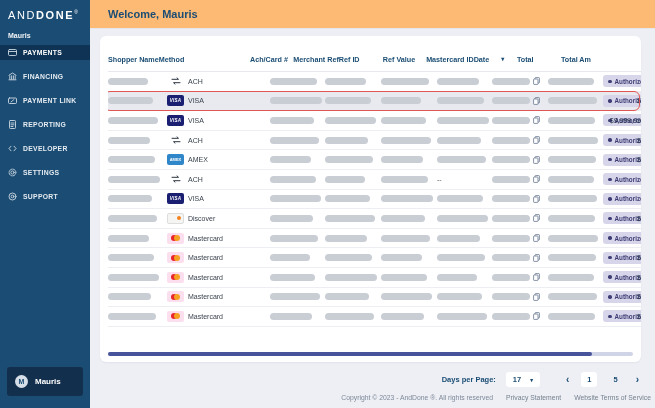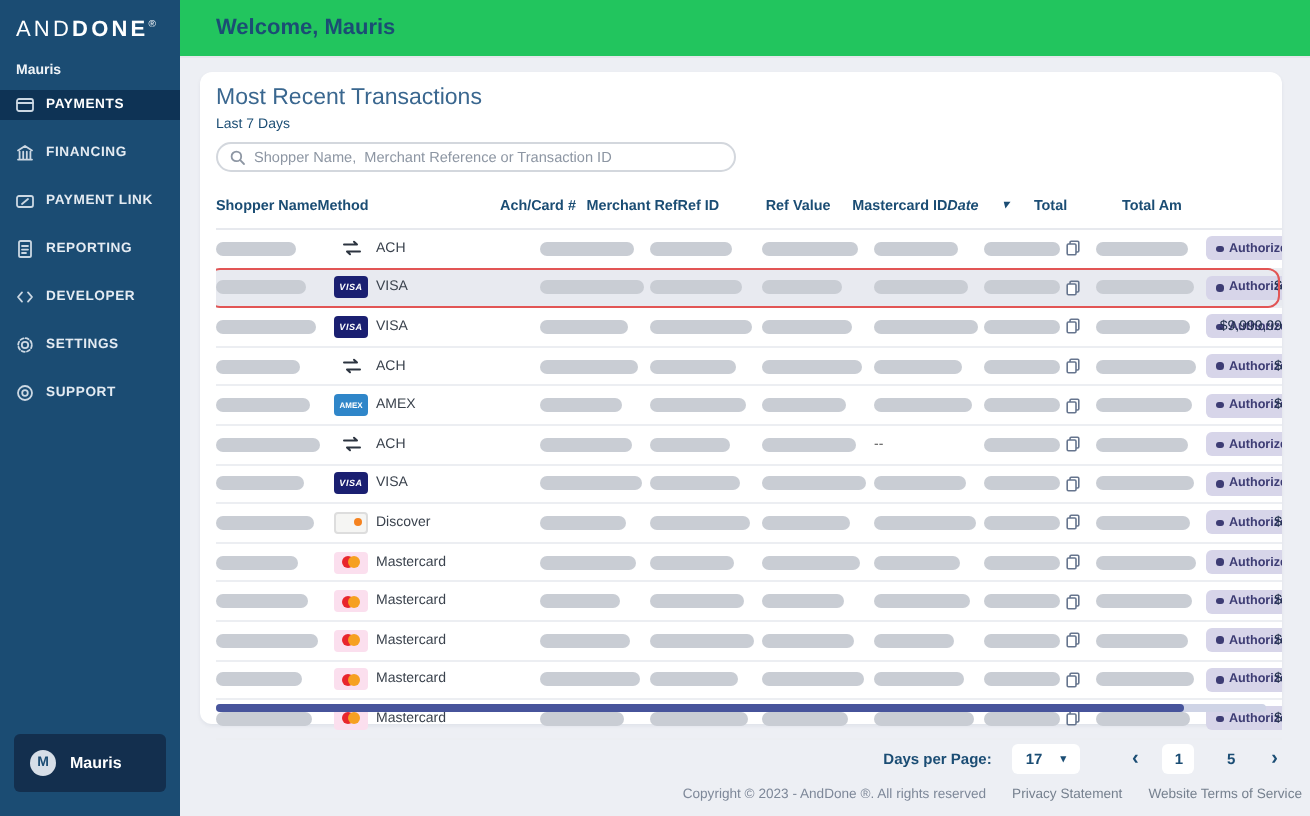--- a/index.html
+++ b/index.html
@@ -20,21 +20,21 @@
   .nicon { width:9px; height:9px; display:inline-flex; flex-shrink:0; }
   .nicon svg { width:9px; height:9px; stroke:#ccd8e3; fill:none; stroke-width:0.9; stroke-linecap:round; stroke-linejoin:round; }
   .nlabel { font-size:6.8px; font-weight:bold; letter-spacing:0.3px; color:#e4ebf2; white-space:nowrap; }
   .nav-item.active .nlabel { color:#fff; }
   .profile-box { position:absolute; bottom:12px; left:7px; width:76px; background:#132f4e; border-radius:3px; padding:8px 8px; display:flex; align-items:center; gap:7px; cursor:pointer; }
   .avatar { width:13px; height:13px; border-radius:50%; background:#d6dee7; color:#1b4c73; font-size:7px; font-weight:bold; display:flex; align-items:center; justify-content:center; flex-shrink:0; }
   .profile-name { font-size:8px; font-weight:bold; color:#fff; }
 
   
   .main { flex:1; display:flex; flex-direction:column; min-width:0; }
-  .topbar { height:28px; background:#22c55e; display:flex; align-items:center; padding-left:18px; box-shadow:0 1px 0 #e4e7eb; flex-shrink:0; }
+  .topbar { height:28px; background:#fdba74; display:flex; align-items:center; padding-left:18px; box-shadow:0 1px 0 #e4e7eb; flex-shrink:0; }
   .welcome { font-size:11px; font-weight:bold; color:#1b4d74; }
   .content { flex:1; padding:8px 14px 0 10px; }
 
   .card { background:#fff; border-radius:6px; width:541px; height:326px; position:relative; box-shadow:0 1px 2px rgba(20,40,70,0.06); overflow:visible; }
   .card-head { display:flex; justify-content:space-between; padding:7px 6px 0 8px; }
   .panel-title { font-size:11.5px; color:#3a678f; }
   .panel-sub { font-size:7px; color:#1b4d74; margin:4px 0 5px; }
   .search-box { width:260px; height:15px; border:1px solid #d3d7dd; border-radius:8px; display:flex; align-items:center; padding:0 6px; gap:4px; background:#fff; }
   .search-box input { border:none; outline:none; flex:1; font-size:7.3px; color:#444; font-family:"Liberation Sans",sans-serif; background:transparent; }
   .search-box input::placeholder { color:#8d96a3; }
@@ -43,21 +43,21 @@
   .export-btn { background:#16436b; color:#fff; font-size:8.5px; font-weight:bold; border:none; border-radius:4px; padding:4px 9px; display:inline-flex; align-items:center; gap:5px; cursor:pointer; font-family:"Liberation Sans",sans-serif; }
   .export-btn .caret { font-size:6px; }
 
   
   .table { margin-top:7px; margin-left:8px; width:533px; overflow:hidden; }
   .thead { display:flex; align-items:center; font-size:7.2px; font-weight:bold; color:#1b4d74; padding:5px 0 7px; border-bottom:1px solid #e7e9ee; white-space:nowrap; }
   .c0 { width:59px; } .c1 { width:55px; } .c2 { width:55px;margin-left:48px; } .c3 { width:56px; }
   .c4 { width:56px; } .c5 { width:55px; } .c6 { width:56px; } .c7 { width:55px; }
   .c8 { width:56px; } .c9 { width:80px; flex-shrink:0; }
   .sort-caret { font-size:6px; margin-left:12px; cursor:pointer; }
-  .h-date { display:flex; align-items:flex-start;font-style:italic; }
+  .h-date { display:flex; align-items:flex-start; }
 
   .trow { display:flex; align-items:center; height:19.6px; border-bottom:1px solid #eceef2; position:relative; width:533px; cursor:pointer; }
   .trow.highlighted { background:#e8eaf0; }
   .trow.highlighted::after { content:""; position:absolute; left:-4px; right:1px; top:-1px; bottom:-1px; border:1.5px solid #e25555; border-radius:6px; pointer-events:none; }
   .cell { flex-shrink:0; display:flex; align-items:center; }
   .pill { height:7px; border-radius:4px; background:#c9cdd4; display:inline-block; }
   .mi { width:17px; height:11px; border-radius:2px; display:inline-flex; align-items:center; justify-content:center; margin-right:4px; flex-shrink:0; }
   .mi-visa { background:#1a1f71; color:#fff; font-size:4.5px; font-weight:bold; font-style:italic; letter-spacing:0.3px; }
   .mi-amex { background:#2f86c9; color:#fff; font-size:4px; font-weight:bold; }
   .mi-discover { background:#f5f5f3; border:0.5px solid #ddd; }
@@ -167,33 +167,20 @@
   </aside>
 
   <div class="main">
     <div class="topbar">
       <span class="welcome">Welcome, Mauris</span>
     </div>
 
     <div class="content">
       <div class="card">
         <div class="card-head">
-          <div class="head-left">
-            <div class="panel-title">Most Recent Transactions</div>
-            <div class="panel-sub">Last 7 Days</div>
-            <div class="search-box">
-              <span style="display:inline-flex;">
-                  <svg width="8" height="8" viewBox="0 0 8 8">
-                    <circle cx="3.2" cy="3.2" r="2.4" fill="none" stroke="#8d96a3" stroke-width="0.9"></circle>
-                    <path d="M5.1 5.1L7 7" stroke="#8d96a3" stroke-width="0.9" stroke-linecap="round"></path>
-                  </svg>
-                </span>
-              <input type="text" placeholder="Shopper Name,  Merchant Reference or Transaction ID" style="">
-            </div>
-          </div>
         </div>
 
         <div class="table">
           <div class="thead">
             <div class="c0">Shopper Name</div>
             <div class="c1">Method</div>
             <div class="c2">Ach/Card #</div>
             <div class="c3">Merchant Ref</div>
             <div class="c4">Ref ID</div>
             <div class="c5">Ref Value</div>

